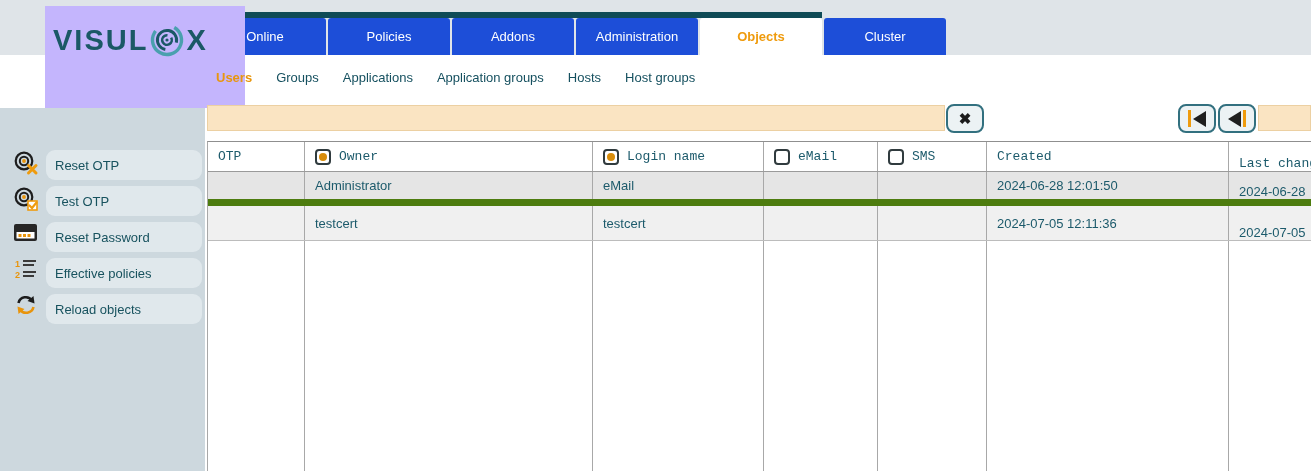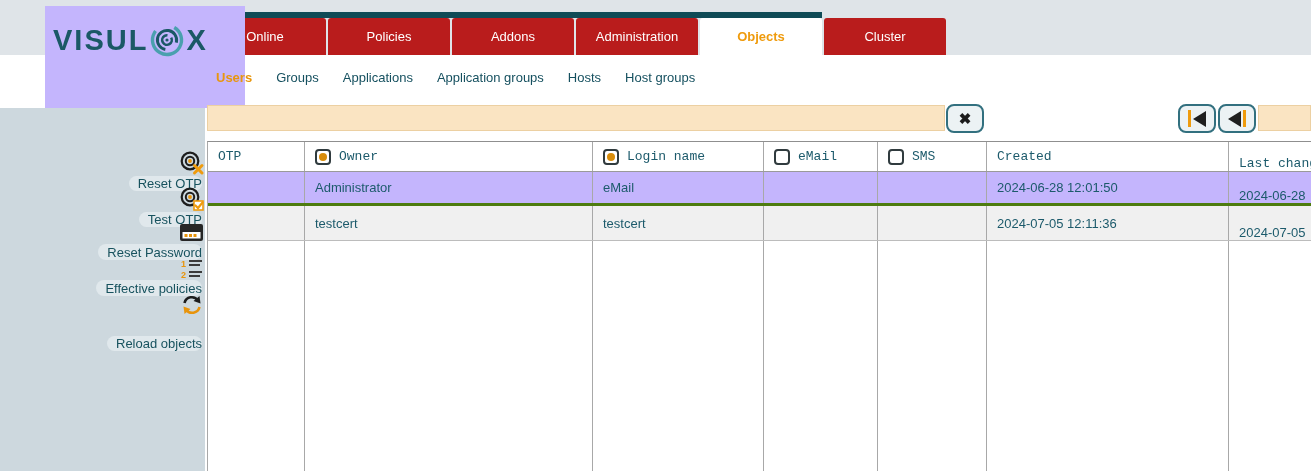--- a/index.html
+++ b/index.html
@@ -7,21 +7,21 @@
   body {
     position:relative; overflow:hidden; background:#ffffff;
     font-family:"Liberation Sans", sans-serif;
   }
 
   
   .header-band { position:absolute; left:0; top:0; width:1311px; height:55px; background:#dfe4e8; }
   .tab-accent  { position:absolute; left:204px; top:12px; width:618px; height:6px; background:#0f4b56; }
   .tabs { position:absolute; left:204px; top:18px; display:flex; gap:2px; }
   .tab {
-    width:122px; height:37px; background:#b91c1c; color:#ffffff;
+    width:122px; height:37px; background:#1d4ed8; color:#ffffff;
     font-size:13px; display:flex; align-items:center; justify-content:center;
     border-radius:3px 3px 0 0; cursor:pointer;
   }
   .tab.active { background:#ffffff; color:#ef9b0d; font-weight:bold; }
 
   
   .logo-card { position:absolute; left:3px; top:6px; width:200px; height:102px; background:#c4b5fd;margin-left:42px; }
   .logo { position:absolute; left:8px; top:16px; display:flex; align-items:center; }
   .logo-text { font-size:29px; font-weight:bold; color:#1b5866; letter-spacing:2px; line-height:34px; }
   .logo svg { margin:0 1px; }
@@ -45,37 +45,37 @@
     display:flex; align-items:center; justify-content:center; gap:2px; cursor:pointer;
   }
   .btn-clear { left:946px; font-size:15px; font-weight:bold; color:#1b1b1b; }
   .btn-first { left:1178px; }
   .btn-prev  { left:1218px; }
   .tri  { width:0; height:0; border-top:8px solid transparent; border-bottom:8px solid transparent; border-right:13px solid #1f1f1f; }
   .vbar { width:3px; height:17px; background:#ef9b0d; }
 
   
   .sidebar { position:absolute; left:0; top:108px; width:205px; height:363px; background:#cdd8de; }
-  .side-row { position:absolute; left:0; width:205px; height:38px; display:flex; align-items:flex-end;flex-direction:column; }
+  .side-row { position:absolute; left:0; width:205px; height:38px; display:flex; align-items:flex-start; }
   .side-icon { width:26px; margin-left:13px; display:flex; align-items:center; justify-content:center; flex:none; }
   .side-btn {
     flex:1; margin-left:7px; margin-right:3px; height:30px;
     background:#e0e8ec; border-radius:9px; display:flex; align-items:center;
     padding-left:9px; font-size:13px; color:#17525e; cursor:pointer;
   }
 
   
   .table-wrap {
     position:absolute; left:207px; top:141px; width:1104px; height:330px;
     border-top:1px solid #8f8f8f; border-left:1px solid #a8a8a8;
     display:flex; flex-direction:column; background:#ffffff;
   }
   .trow { display:grid; grid-template-columns:97px 288px 171px 114px 109px 242px 1fr; }
   .thead { height:30px; border-bottom:1px solid #9a9a9a;font-family:Liberation Mono, monospace; }
-  .tr1   { height:34px; border-bottom:3px solid #4d7c0f; background:#c4b5fd; }
+  .tr1   { height:34px; border-bottom:7px solid #4d7c0f; background:#e5e5e5; }
   .tr2   { height:35px; border-bottom:1px solid #bcbcbc; background:#f0f0f0; }
   .tfill { flex:1; }
   .tcell {
     border-right:1px solid #a8a8a8; display:flex; align-items:center;
     padding-left:10px; gap:8px; font-size:13px; color:#1c5a6b;
     overflow:hidden; white-space:nowrap;
   }
   .tcell:last-child { border-right:none;align-items:flex-end; }
   .sel {
     width:16px; height:16px; border:2px solid #303b3e; border-radius:4px;
@@ -182,21 +182,21 @@
         <text x="1" y="20" font-size="9" font-weight="bold" fill="#e8940c" font-family="Liberation Sans, sans-serif">2</text>
         <rect x="9" y="2" width="13" height="2" fill="#3a3a3a"></rect>
         <rect x="9" y="6" width="11" height="2" fill="#3a3a3a"></rect>
         <rect x="9" y="13" width="13" height="2" fill="#3a3a3a"></rect>
         <rect x="9" y="17" width="11" height="2" fill="#3a3a3a"></rect>
       </svg>
     </span>
     <div class="side-btn">Effective policies</div>
   </div>
 
-  <div class="side-row" style="top:186px;gap:20px;">
+  <div class="side-row" style="top:186px;">
     <span class="side-icon">
       <svg width="24" height="22" viewBox="0 0 24 22">
         <path d="M4.5 9 A 7.5 7.5 0 0 1 18 6.5" fill="none" stroke="#1d1d1d" stroke-width="2.6"></path>
         <polygon points="19.5,2 20.5,9.5 13.5,7" fill="#1d1d1d"></polygon>
         <path d="M19.5 13 A 7.5 7.5 0 0 1 6 15.5" fill="none" stroke="#e8940c" stroke-width="2.6"></path>
         <polygon points="4.5,20 3.5,12.5 10.5,15" fill="#e8940c"></polygon>
       </svg>
     </span>
     <div class="side-btn">Reload objects</div>
   </div>

